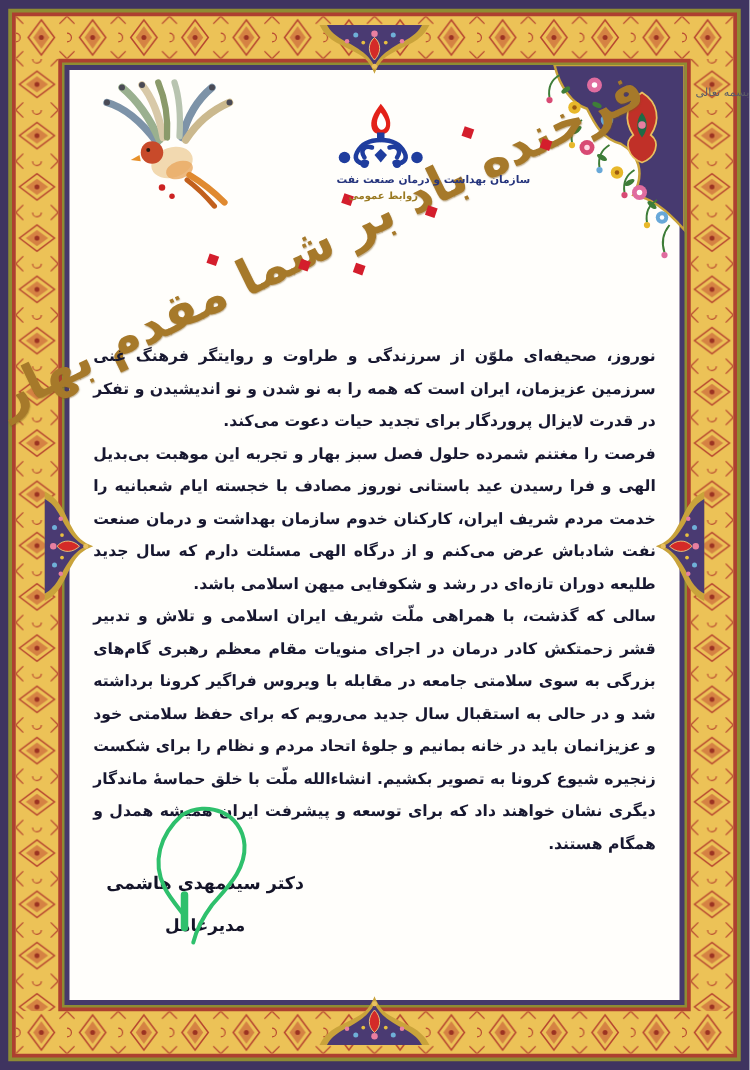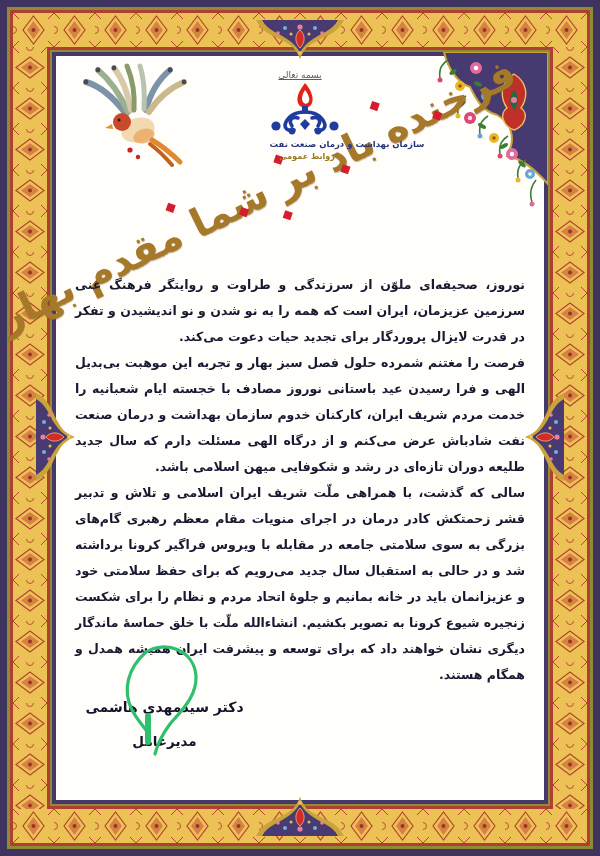--- a/index.html
+++ b/index.html
@@ -21,22 +21,22 @@
   .strip-bottom{left:13px;bottom:13px;width:574px;height:34px;}
   .strip-left{left:13px;top:47px;width:34px;height:762px;}
   .strip-right{right:13px;top:47px;width:34px;height:762px;}
   
   .medallion{position:absolute;width:90px;height:40px;}
   .med-top{left:255px;top:20px;}
   .med-bottom{left:255px;top:796px;transform:rotate(180deg);}
   .med-left{left:11px;top:417px;transform:rotate(-90deg);}
   .med-right{left:499px;top:417px;transform:rotate(90deg);}
   
-  .bismillah{left:0;right:0;top:70px;text-align:center;font-size:9px;
-             color:#5a5a68;letter-spacing:0;text-decoration:underline;}
+  .bismillah{left:0;right:0;top:70px;font-size:9px;
+             color:#5a5a68;letter-spacing:0;}
   .logo{left:262px;top:82px;width:86px;height:56px;}
   .orgname{left:222px;top:139px;width:170px;text-align:center;font-size:8.5px;
            font-weight:bold;color:#26357d;margin-left:40px;}
   .orgdept{left:222px;top:152px;width:170px;text-align:center;font-size:8px;
            font-weight:bold;color:#9a7a22;}
   
   .callig{left:105px;top:120px;width:430px;height:90px;
           transform:rotate(-26deg);text-align:center;}
   .callig h1{margin:0;font-size:40px;line-height:88px;font-weight:bold;
              color:#a6792a;text-shadow:0 1px 1px rgba(122,86,24,.45);

